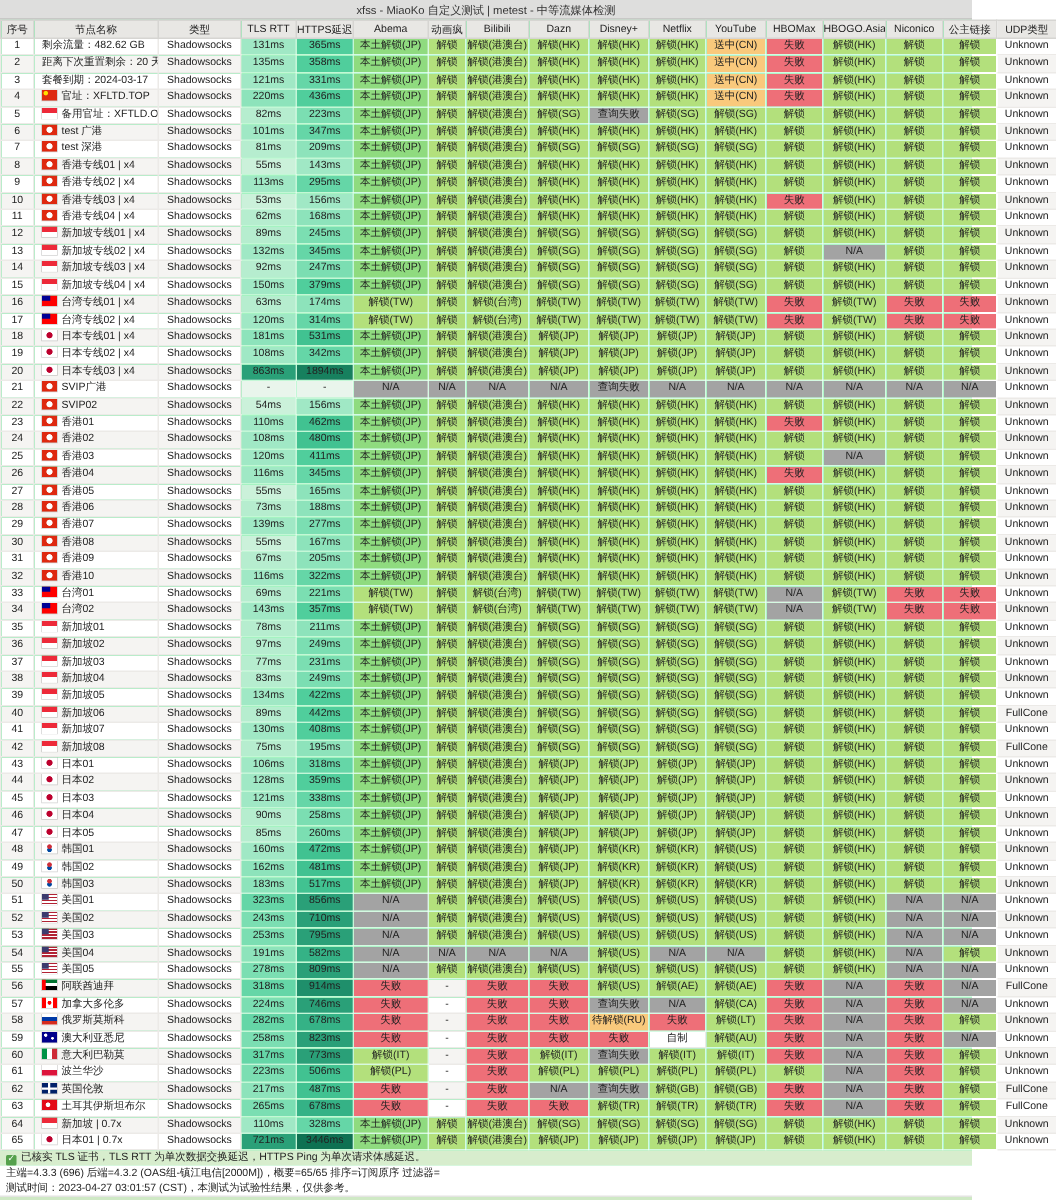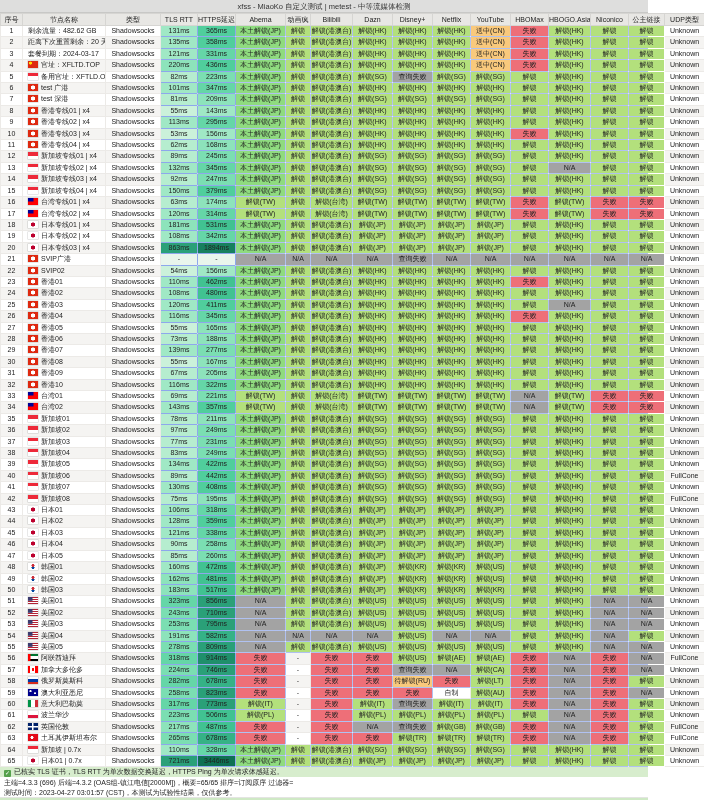--- a/index.html
+++ b/index.html
@@ -1,17 +1,17 @@
 <!DOCTYPE html>
 <html style="--c-g: #8fdb7f; --c-y: #b3e07c; --c-o: #f9c97c; --c-r: #ee6f78; --c-n: #a3a3a3;"><head>
 <meta charset="utf-8">
 <style>
   html,body{margin:0;padding:0;background:#fff;}
   body{width:704px;height:800px;overflow:hidden;font-family:"Liberation Sans","DejaVu Sans",sans-serif;color:#222;}
-  .window{width:648px;height:800px;background:#1d4ed8;}
+  .window{width:648px;height:800px;background:#86efac;}
   .titlebar{height:13px;line-height:13px;text-align:center;font-size:7.5px;color:#333;
     background:#dededd;border-bottom:1px solid #c8c8c6;box-sizing:border-box;}
   table{border-collapse:collapse;table-layout:fixed;width:704px;}
   th{height:11px;font-size:7px;font-weight:normal;color:#222;background:#e8e7e4;
      border:1px solid #d6d5d2;padding:0;white-space:nowrap;overflow:hidden;}
   td{height:10.4px;line-height:10.4px;font-size:7px;padding:0;text-align:center;
      white-space:nowrap;overflow:hidden;border:1px solid rgba(255,255,255,0.65);}
   td.plain{border:1px solid #eceae7;background:#fff;}
   tr.even td.plain{background:#f5f4f2;}
   td.name{text-align:left;padding-left:5px;}

